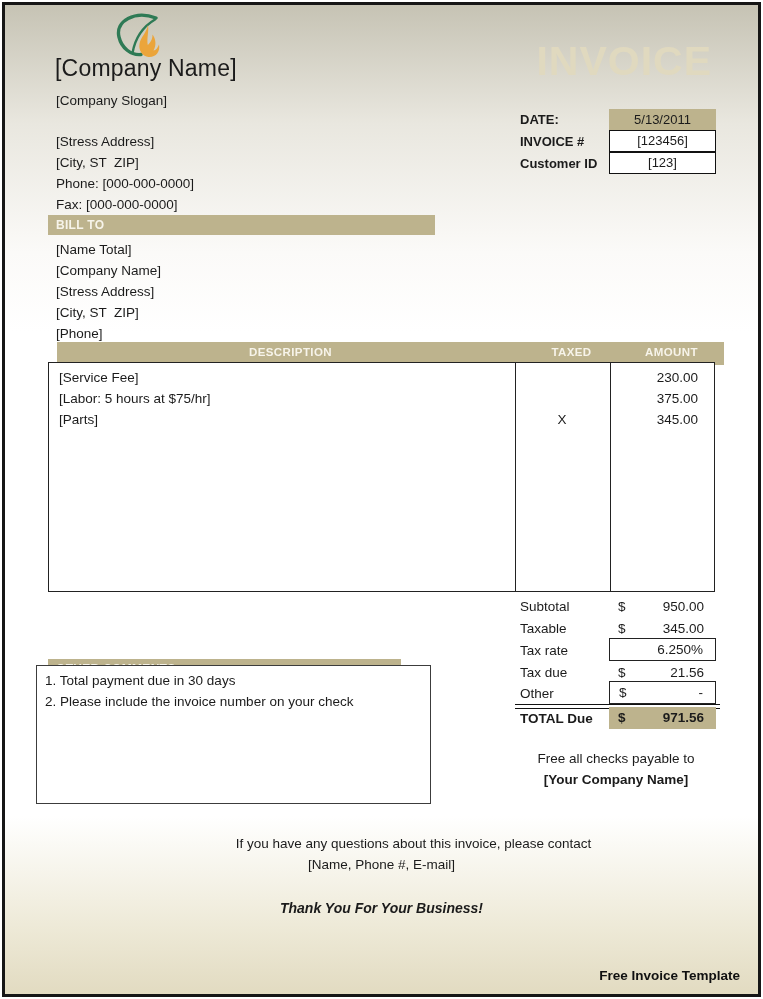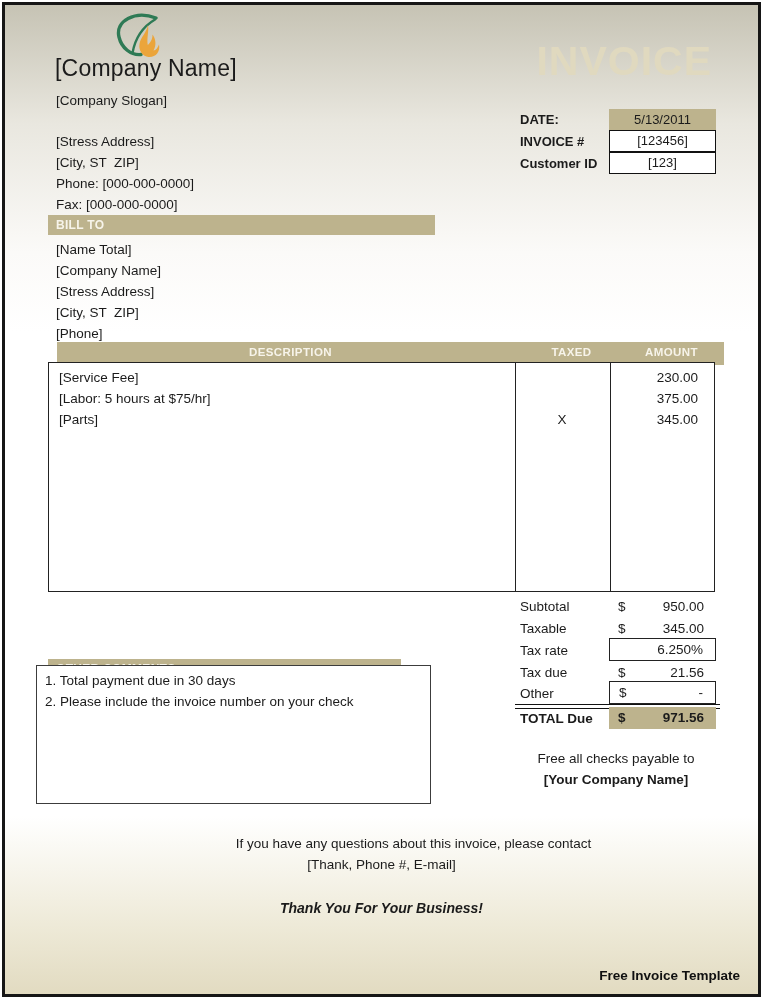--- a/index.html
+++ b/index.html
@@ -148,17 +148,17 @@
   <div class="abs payable" style="top:743px;">Free all checks payable to</div>
   <div class="abs payable bold" style="top:764px;">[Your Company Name]</div>
 
   <div class="abs bar tan" style="left:43px;top:654px;width:353px;">OTHER COMMENTS</div>
   <div class="abs comments-box" style="left:31px;top:647px;width:395px;height:139px;margin-top:13px;">
     <div class="t13">1. Total payment due in 30 days</div>
     <div class="t13">2. Please include the invoice number on your check</div>
   </div>
 
   <div class="abs footer-line" style="top:831px;padding-left:32px;">If you have any questions about this invoice, please contact</div>
-  <div class="abs footer-line" style="top:852px;">[Thank, Phone #, E-mail]</div>
+  <div class="abs footer-line" style="top:852px;">[Name, Phone #, E-mail]</div>
   <div class="abs footer-line thanks" style="top:895px;">Thank You For Your Business!</div>
   <div class="abs brand" style="right:18px;top:963px;">Free Invoice Template</div>
 
 </div>
 
 </body></html>

